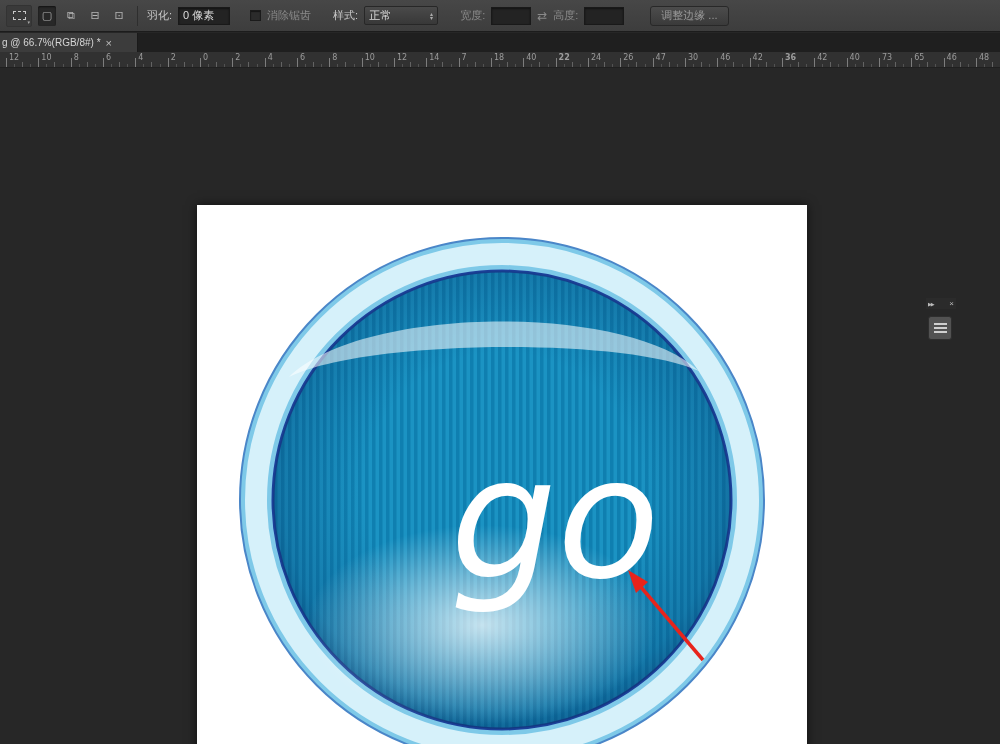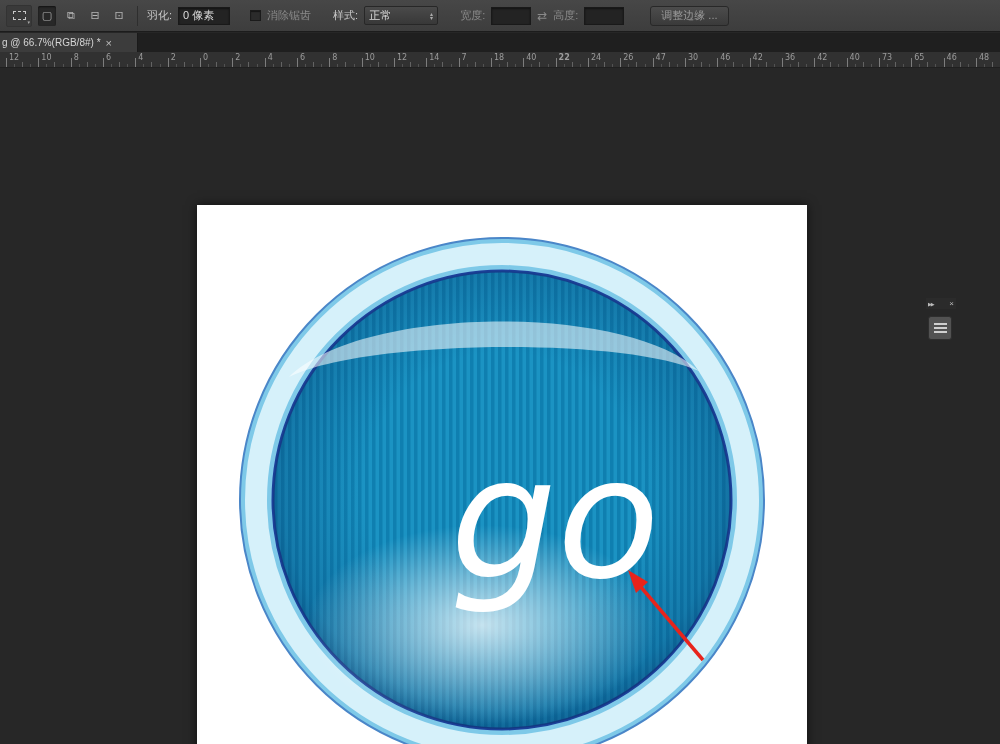--- a/index.html
+++ b/index.html
@@ -252,21 +252,21 @@
       <span class="tick-label" style="left: 720.26px;">46</span>
       <div class="tick-minor" style="left: 725.342px;"></div>
       <div class="tick-mid" style="left: 733.425px;"></div>
       <div class="tick-minor" style="left: 741.507px;"></div>
       <div class="tick-major" style="left: 749.59px;"></div>
       <span class="tick-label" style="left: 752.59px;">42</span>
       <div class="tick-minor" style="left: 757.672px;"></div>
       <div class="tick-mid" style="left: 765.755px;"></div>
       <div class="tick-minor" style="left: 773.837px;"></div>
       <div class="tick-major" style="left: 781.92px;"></div>
-      <span class="tick-label" style="left: 784.92px;">36</span>
+      <span class="tick-label" style="left: 784.92px; font-weight: bold;">36</span>
       <div class="tick-minor" style="left: 790.002px;"></div>
       <div class="tick-mid" style="left: 798.085px;"></div>
       <div class="tick-minor" style="left: 806.167px;"></div>
       <div class="tick-major" style="left: 814.25px;"></div>
       <span class="tick-label" style="left: 817.25px;">42</span>
       <div class="tick-minor" style="left: 822.332px;"></div>
       <div class="tick-mid" style="left: 830.415px;"></div>
       <div class="tick-minor" style="left: 838.497px;"></div>
       <div class="tick-major" style="left: 846.58px;"></div>
       <span class="tick-label" style="left: 849.58px;">40</span>

